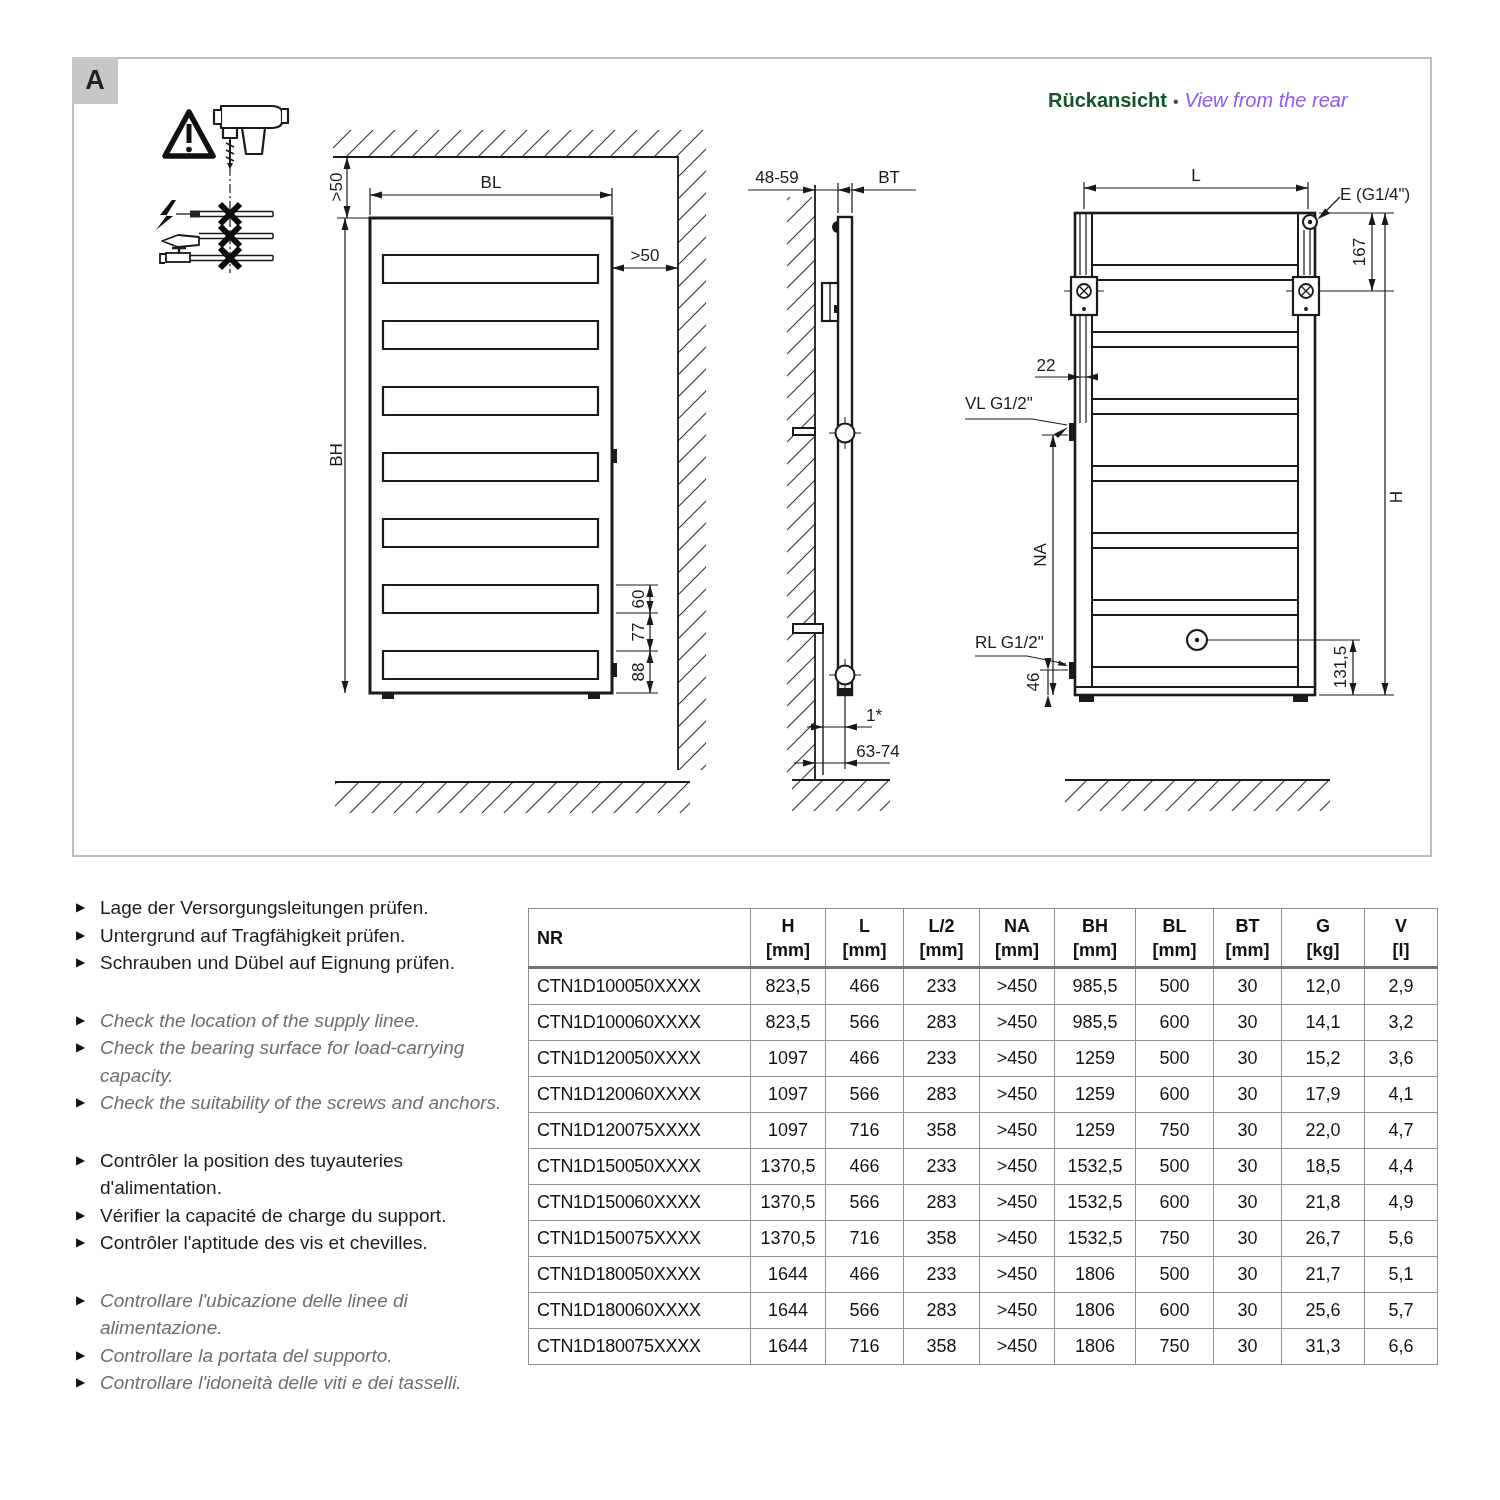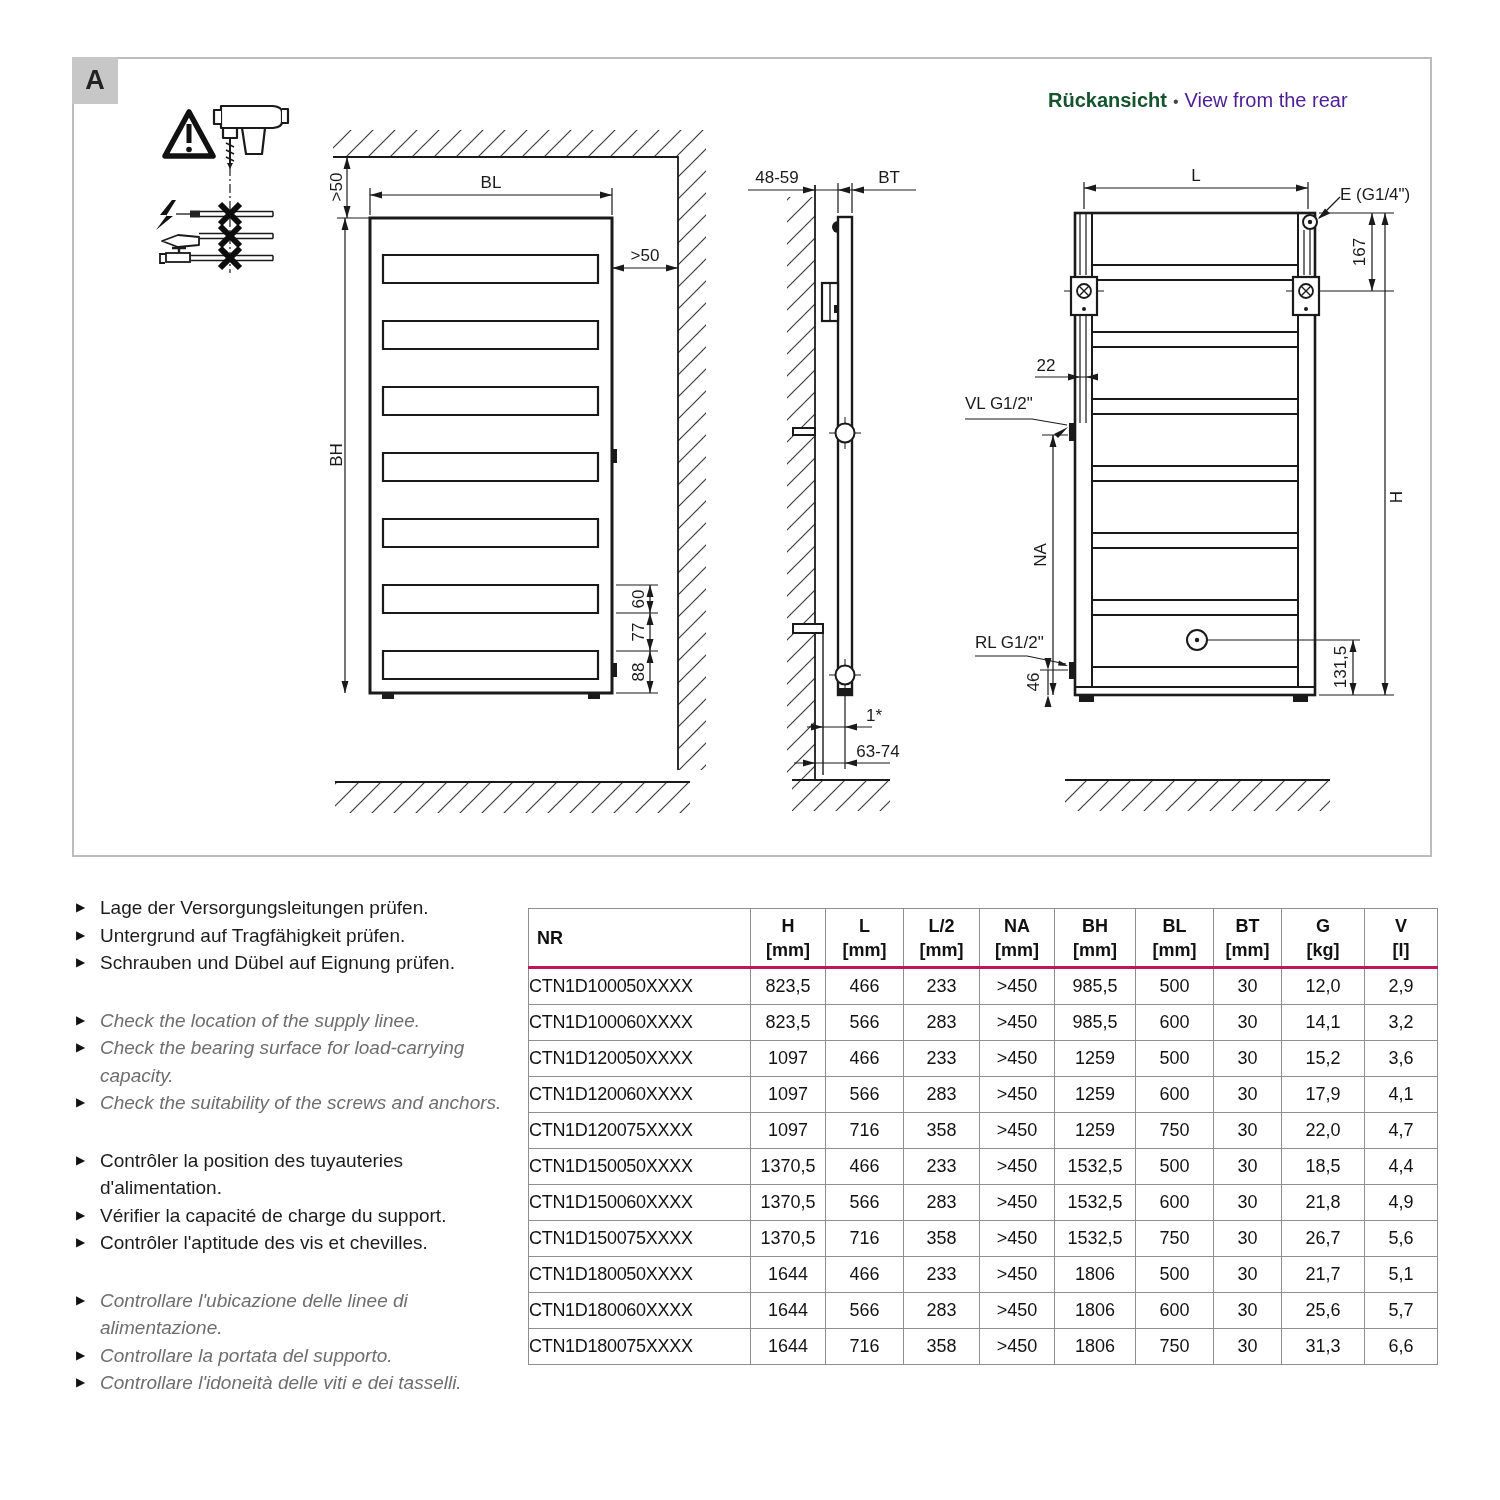--- a/index.html
+++ b/index.html
@@ -6,36 +6,36 @@
   .page{position:relative;width:1500px;height:1500px;background:#fff;overflow:hidden;
         font-family:"Liberation Sans",sans-serif;color:#1a1a1a;}
   .panel{position:absolute;left:72px;top:57px;width:1356px;height:796px;border:2px solid #bcbcbc;background:#fff;}
   .panel-tab{position:absolute;left:72px;top:57px;width:46px;height:47px;background:#c7c7c7;
              display:flex;align-items:center;justify-content:center;
              font-size:27px;font-weight:bold;color:#222;z-index:3;}
   .drawing-svg{position:absolute;left:72px;top:57px;z-index:2;}
   .caption{position:absolute;left:1048px;top:84px;z-index:4;font-size:20px;line-height:32px;white-space:nowrap;}
   .caption .primary{font-weight:bold;color:#14532d;}
   .caption .sep{color:#444;padding:0 6px;font-size:16px;}
-  .caption .secondary{color:#4c1d95;}
+  .caption .secondary{color:#8b5cf6;font-style:italic;}
   .instructions{position:absolute;left:76px;top:894px;width:438px;z-index:4;}
   .instr-group + .instr-group{margin-top:30px;}
   .instr-item{display:flex;gap:11px;font-size:19px;line-height:27.5px;color:#1c1c1c;}
   .instr-item .bullet{flex:0 0 13px;font-size:12px;line-height:27.5px;color:#111;}
   .instr-group.alt .instr-text{color:#6e6e6e;font-style:italic;}
   table.spec{position:absolute;left:528px;top:908px;width:909px;border-collapse:collapse;
              table-layout:fixed;z-index:4;background:#fff;}
   table.spec th,table.spec td{border:1px solid #8f8f8f;padding:0;}
-  table.spec thead tr{border-bottom:3px solid #be185d;}
+  table.spec thead tr{border-bottom:3px solid #737373;}
   table.spec thead th{height:57px;font-size:18px;font-weight:bold;vertical-align:middle;text-align:center;color:#111;}
   table.spec thead th .hl{display:block;line-height:24px;}
   table.spec thead th .hl:empty{display:none;}
   table.spec thead th.nr{text-align:left;padding-left:8px;}
   table.spec tbody td{height:35px;font-size:18px;text-align:center;color:#131313;}
-  table.spec tbody td.nr{text-align:left;padding-left:0;letter-spacing:-0.3px;}
+  table.spec tbody td.nr{text-align:left;padding-left:8px;letter-spacing:-0.3px;}
   text.dim{font-size:17px;fill:#1a1a1a;font-family:"Liberation Sans",sans-serif;}
 </style>
 </head>
 <body>
 
 <div class="page">
 
   <div class="panel"></div>
   <div class="panel-tab">
     <span>A</span>

